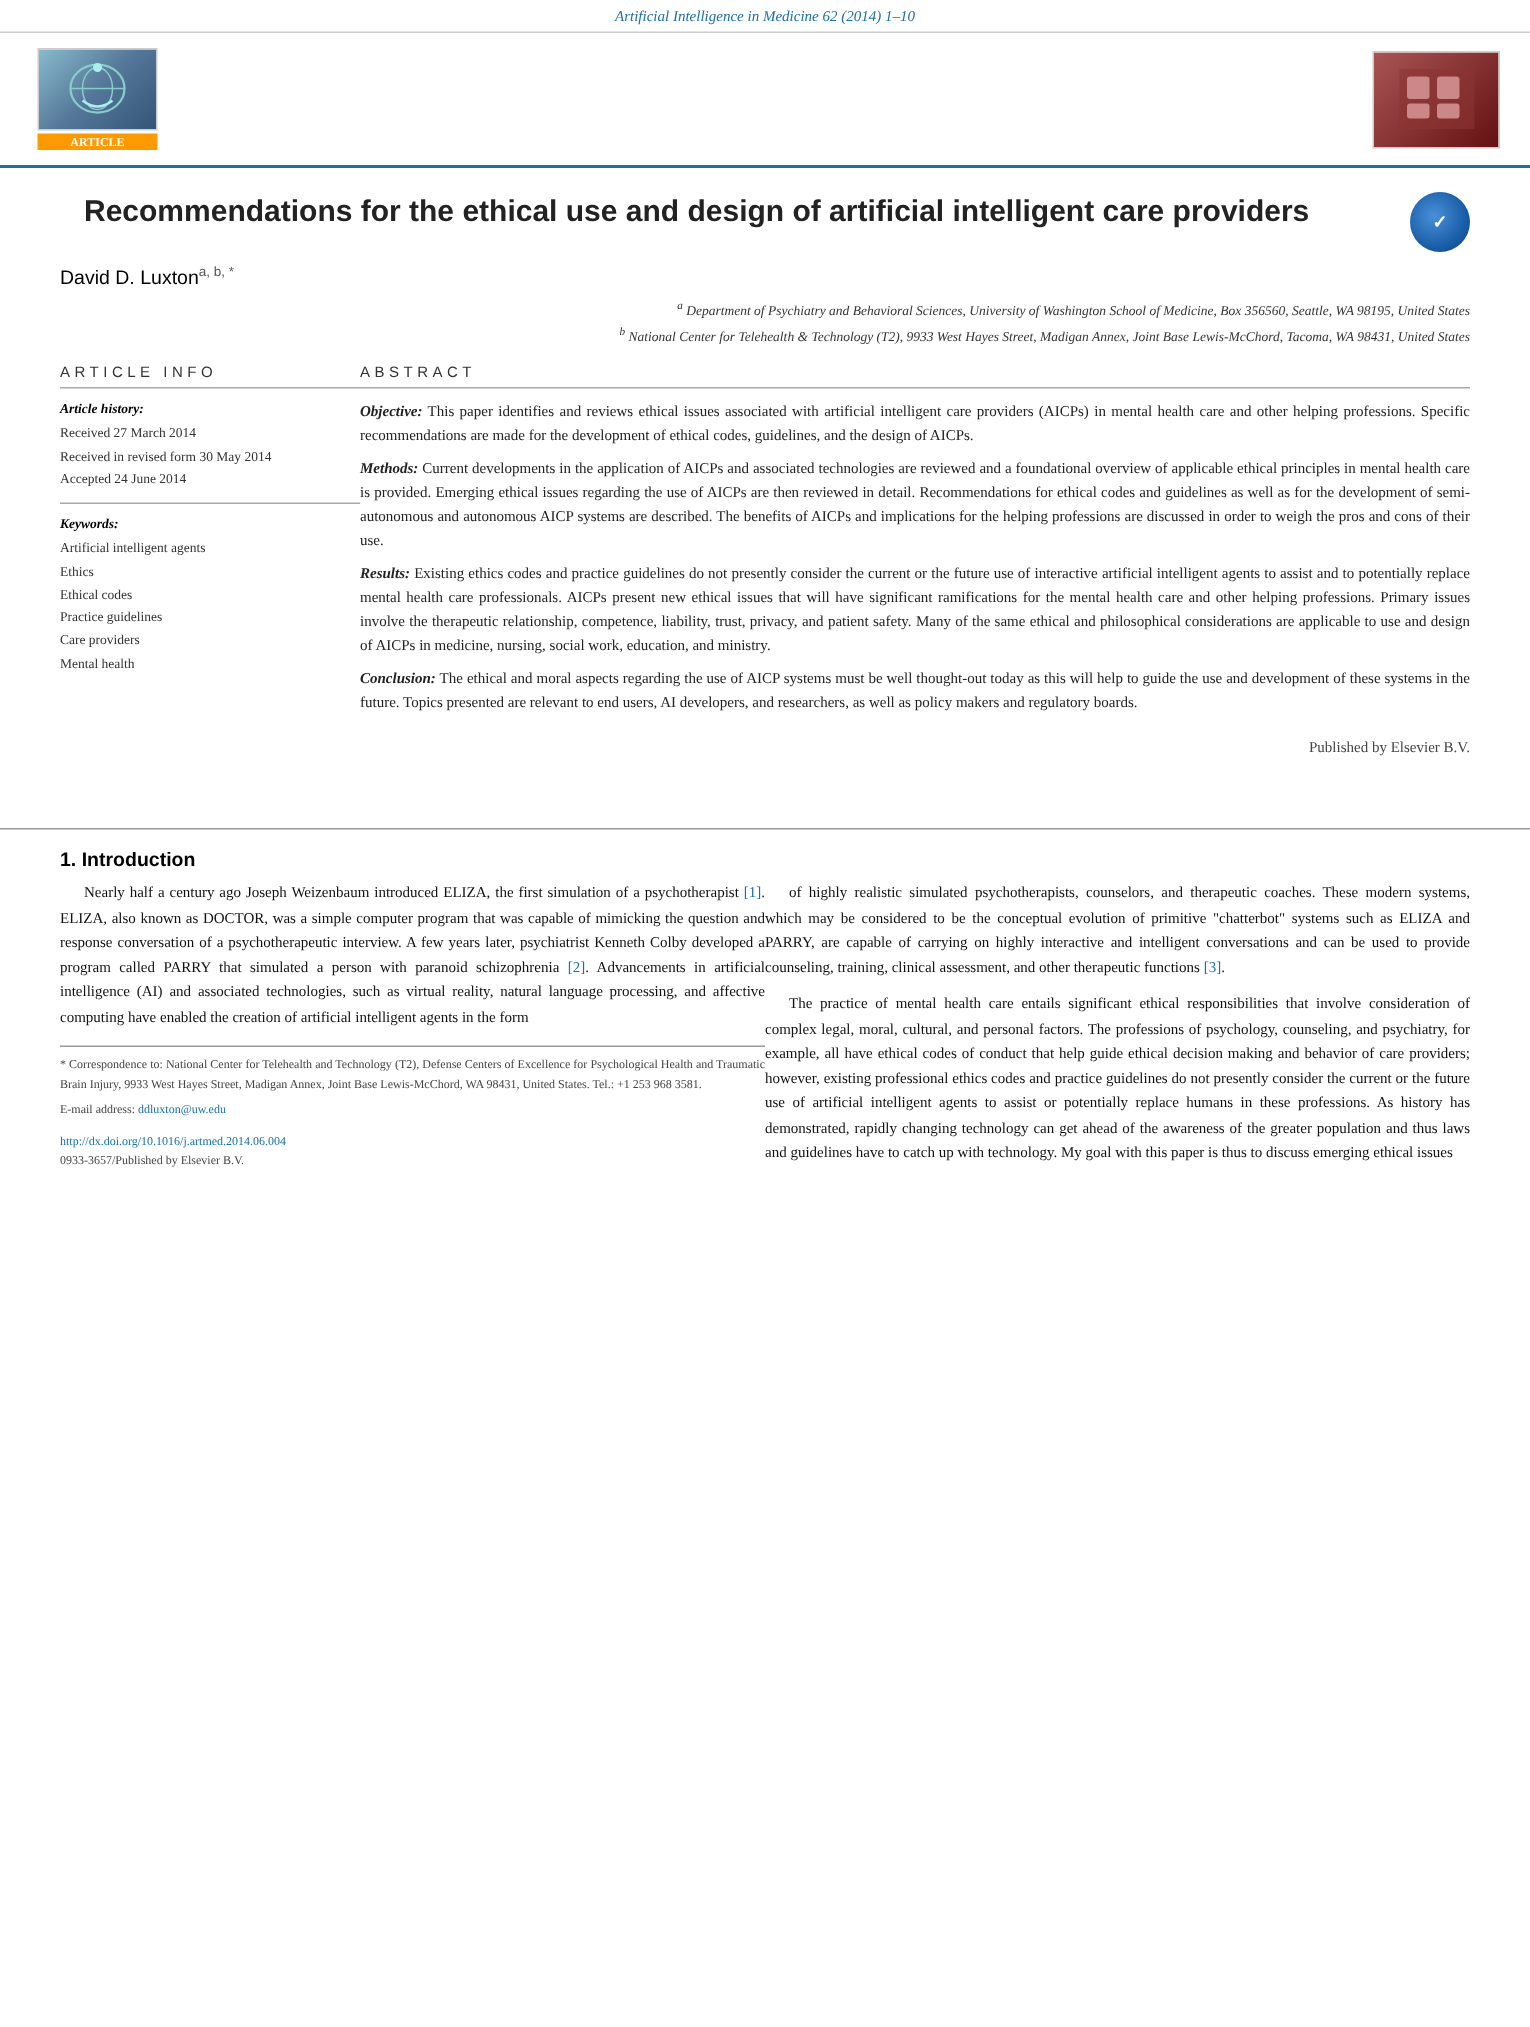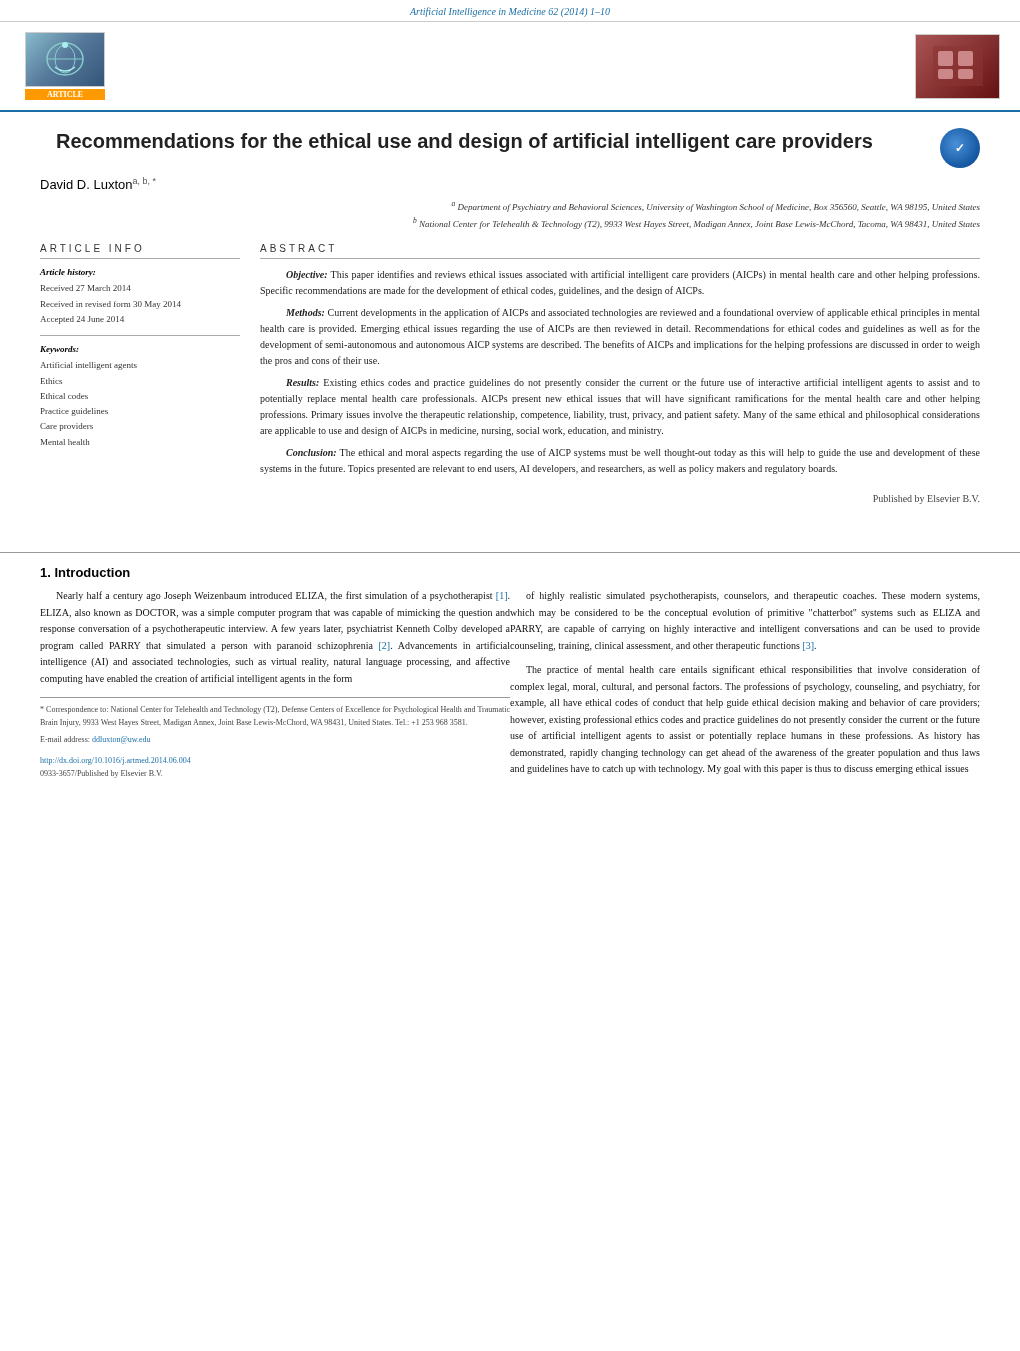--- a/index.html
+++ b/index.html
@@ -155,21 +155,20 @@
     .affiliation-line {
       font-size: 9px;
       font-style: italic;
       color: #333;
       line-height: 1.5;
     }
 
     
     .two-col {
       display: flex;
-      gap: 20px;
       margin-bottom: 16px;
     }
     .left-col {
       width: 200px;
       flex-shrink: 0;
     }
     .right-col {
       flex: 1;
     }
 
@@ -216,21 +215,20 @@
       line-height: 1.6;
       color: #222;
       text-align: justify;
     }
     .abstract-text p {
       margin-bottom: 6px;
     }
     .abstract-label {
       font-style: italic;
       font-weight: bold;
-      margin-left: 26px;
     }
 
     .published-by {
       text-align: right;
       font-size: 10px;
       color: #444;
       margin-top: 10px;
       padding-top: 6px;
     }
 

